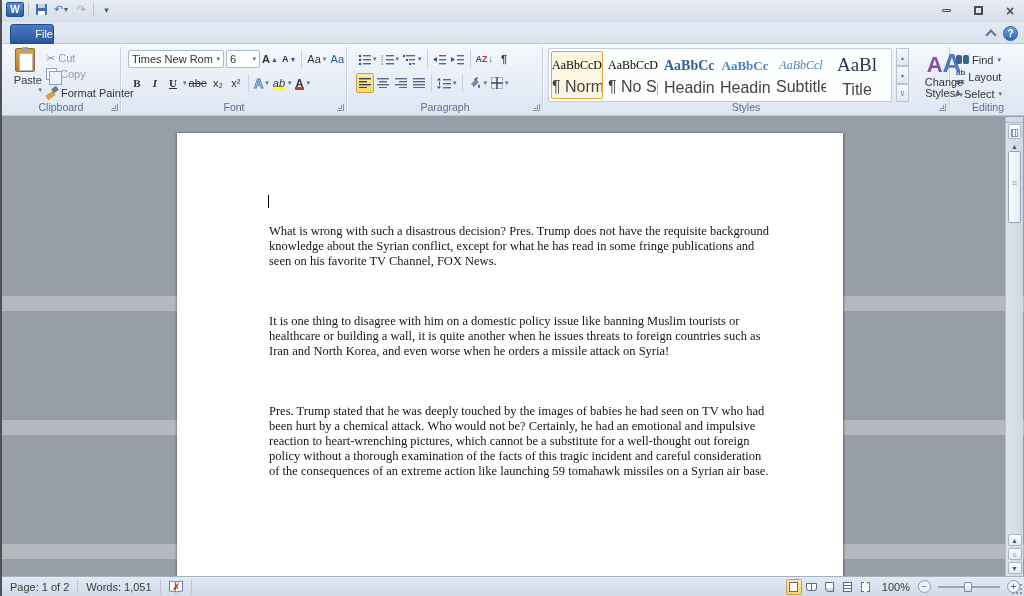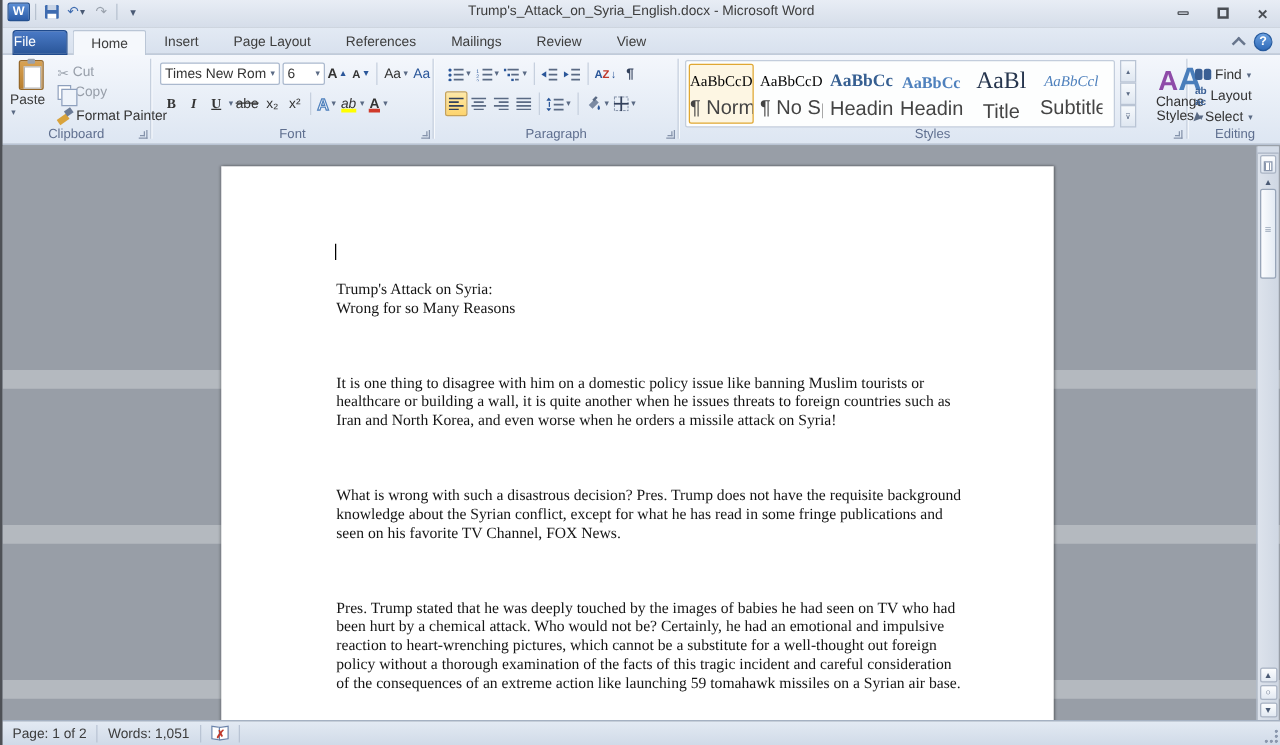--- a/index.html
+++ b/index.html
@@ -23,21 +23,21 @@
   .title-text { position:absolute; left:0; right:0; top:3px; text-align:center; color:#3c3c3c; font-size:11px; }
   .winbtns { position:absolute; right:6px; top:4px; display:flex; gap:16px; }
   .winbtn { width:16px; height:13px; display:flex; align-items:center; justify-content:center; color:#4b4f55; font-size:11px; font-weight:bold; }
   .minbar { width:9px; height:3px; border:1px solid #4b4f55; border-radius:1px; }
   .restbox { width:9px; height:9px; border:2px solid #4b4f55; }
 
   
   .tabrow { position:absolute; left:0; top:22px; right:0; height:22px;
     background:linear-gradient(#e3eaf4,#d8e1ee); border-bottom:1px solid #c0cbda; }
   .filetab { position:absolute; left:8px; top:2px; width:44px; height:20px; border-radius:3px 3px 0 0;
-    background:linear-gradient(#4a7ac6,#2a5699); border:1px solid #1f4a8c; color:#fff; text-align:left; line-height:18px; }
+    background:linear-gradient(#4a7ac6,#2a5699); border:1px solid #1f4a8c; color:#fff; text-align:right; line-height:18px; }
   .tabs { position:absolute; left:56px; top:2px; display:flex; height:20px; }
   .tab { padding:0 14px; line-height:20px; color:#3d3d3d; }
   .tab.active { background:#f5f8fc; border:1px solid #bac6d6; border-bottom:none; border-radius:2px 2px 0 0; }
   .ribbon-right { position:absolute; right:6px; top:26px; display:flex; gap:8px; align-items:center; }
   .chev-up { width:8px; height:8px; border-left:2px solid #67758c; border-top:2px solid #67758c; transform:rotate(45deg); margin-top:3px; }
   .helpbtn { width:15px; height:15px; border-radius:50%; background:linear-gradient(#6aa0e0,#2f6ab8); border:1px solid #265a9e;
     color:#fff; font-weight:bold; text-align:center; line-height:14px; font-size:10px; }
 
   
   .ribbon { position:absolute; left:0; top:44px; right:0; height:72px;
@@ -48,21 +48,21 @@
   .dlauncher { position:absolute; right:2px; bottom:3px; width:7px; height:7px; border-right:1px solid #8593ab; border-bottom:1px solid #8593ab; }
   .dlauncher:before { content:""; position:absolute; right:1px; bottom:1px; width:3px; height:3px; border-right:1px solid #8593ab; border-bottom:1px solid #8593ab; }
 
   .rrow { position:absolute; left:0; display:flex; align-items:center; }
   .ibtn { height:20px; min-width:18px; display:flex; align-items:center; justify-content:center; gap:1px; padding:0 2px; border-radius:2px; }
   .ibtn.sel { background:linear-gradient(#fee9a8,#fdd46e); border:1px solid #c5a158; }
   .vdiv { width:1px; height:18px; background:#c6d0de; margin:0 3px; }
   .drop { font-size:7px; color:#5a6a84; margin-left:1px; }
 
   
-  .pastebtn { position:absolute; left:6px; top:2px; width:34px; height:60px; text-align:left; }
+  .pastebtn { position:absolute; left:6px; top:2px; width:34px; height:60px; text-align:right; }
   .clipicon { width:20px; height:24px; margin:0 auto; background:linear-gradient(#d8a253,#b97f2f); border:1px solid #96682a; border-radius:2px; position:relative; }
   .clipicon:before { content:""; position:absolute; left:3px; top:4px; width:12px; height:16px; background:#fff; border:1px solid #b7b7b7; }
   .clipicon:after { content:""; position:absolute; left:6px; top:-2px; width:6px; height:4px; background:#9aa2ad; border-radius:1px; }
   .pastebtn .lbl { color:#3c3c3c; margin-top:2px; }
   .smallcmd { display:flex; align-items:center; gap:3px; height:16px; }
   .smallcmd .txt { white-space:nowrap; }
   .graytxt { color:#979ea9; }
   .copyicon { width:11px; height:12px; border:1px solid #8ea0bd; background:#fff; position:relative; }
   .copyicon:before { content:""; position:absolute; left:2px; top:2px; width:11px; height:12px; border:1px solid #8ea0bd; background:#eef3fa; }
   .painticon { width:12px; height:12px; position:relative; }
@@ -172,45 +172,35 @@
           <span class="drop">▾</span>
         </span>
       <span class="qbtn gray">
           <span>↷</span>
         </span>
       <span class="qsep"></span>
       <span class="qbtn">
           <span class="drop" style="font-size:9px;">▾</span>
         </span>
     </div>
-    <div class="title-text">Trump's_Attack_on_Syria_English.docx - Microsoft Word</div>
     <div class="winbtns">
       <span class="winbtn">
           <span class="minbar"></span>
         </span>
       <span class="winbtn">
           <span class="restbox"></span>
         </span>
       <span class="winbtn">
           <span style="font-size:14px;">×</span>
         </span>
     </div>
   </div>
 
   <div class="tabrow">
     <div class="filetab">File</div>
-    <div class="tabs">
-      <span class="tab active">Home</span>
-      <span class="tab">Insert</span>
-      <span class="tab">Page Layout</span>
-      <span class="tab">References</span>
-      <span class="tab">Mailings</span>
-      <span class="tab">Review</span>
-      <span class="tab">View</span>
-    </div>
   </div>
   <div class="ribbon-right">
     <span class="chev-up"></span>
     <span class="helpbtn">?</span>
   </div>
 
   <div class="ribbon">
     <div class="gsep" style="left:118px"></div>
     <div class="gsep" style="left:344px"></div>
     <div class="gsep" style="left:540px"></div>
@@ -433,26 +423,26 @@
         </div>
         <div class="chip">
           <div class="sample s-h1">AaBbCc</div>
           <div class="sname">Heading 1</div>
         </div>
         <div class="chip">
           <div class="sample s-h2">AaBbCc</div>
           <div class="sname">Heading 2</div>
         </div>
         <div class="chip">
+          <div class="sample s-sub">AaBbCcl</div>
+          <div class="sname">Subtitle</div>
+        </div>
+        <div class="chip">
           <div class="sample s-title" style="margin-top:-4px">AaBl</div>
           <div class="sname">Title</div>
-        </div>
-        <div class="chip">
-          <div class="sample s-sub">AaBbCcl</div>
-          <div class="sname">Subtitle</div>
         </div>
       </div>
       <div class="galscroll">
         <span class="sb">▴</span>
         <span class="sb">▾</span>
         <span class="sb">⊽</span>
       </div>
       <div class="chstyles">
         <div><span class="aa1">A</span><span class="aa2">A</span></div>
         <div style="line-height:11px;margin-top:-2px"><span>Change</span><br><span>Styles</span> <span class="drop">▾</span></div>
@@ -483,28 +473,26 @@
   </div>
 
   <div class="docarea">
     <div class="band" style="top:179px"></div>
     <div class="band" style="top:303px"></div>
     <div class="band" style="top:427px"></div>
 
     <div class="page">
       <div class="caret"></div>
       <div class="pagetext">
-        <div class="para">Trump's Attack on Syria:
-Wrong for so Many Reasons</div>
+        <div class="para">What is wrong with such a disastrous decision? Pres. Trump does not have the requisite background
+knowledge about the Syrian conflict, except for what he has read in some fringe publications and
+seen on his favorite TV Channel, FOX News.</div>
         <div class="para">It is one thing to disagree with him on a domestic policy issue like banning Muslim tourists or
 healthcare or building a wall, it is quite another when he issues threats to foreign countries such as
 Iran and North Korea, and even worse when he orders a missile attack on Syria!</div>
-        <div class="para">What is wrong with such a disastrous decision? Pres. Trump does not have the requisite background
-knowledge about the Syrian conflict, except for what he has read in some fringe publications and
-seen on his favorite TV Channel, FOX News.</div>
         <div class="para">Pres. Trump stated that he was deeply touched by the images of babies he had seen on TV who had
 been hurt by a chemical attack. Who would not be? Certainly, he had an emotional and impulsive
 reaction to heart-wrenching pictures, which cannot be a substitute for a well-thought out foreign
 policy without a thorough examination of the facts of this tragic incident and careful consideration
 of the consequences of an extreme action like launching 59 tomahawk missiles on a Syrian air base.</div>
         
         
       </div>
     </div>
 
@@ -523,16 +511,40 @@
 
   <div class="statusbar">
     <span class="sitem">Page: 1 of 2</span>
     <span class="ssep"></span>
     <span class="sitem">Words: 1,051</span>
     <span class="ssep"></span>
     <span class="bookicon">
         <span class="bookx">✗</span>
       </span>
     <span class="ssep"></span>
+    <div class="sright">
+      <span class="vbtn sel">
+          <span class="vglyph"></span>
+        </span>
+      <span class="vbtn">
+          <span class="vglyph book"></span>
+        </span>
+      <span class="vbtn">
+          <span class="vglyph web"></span>
+        </span>
+      <span class="vbtn">
+          <span class="vglyph outline"></span>
+        </span>
+      <span class="vbtn">
+          <span class="vglyph draft"></span>
+        </span>
+      <span class="zoomlbl">100%</span>
+      <span class="zbtn">−</span>
+      <span class="ztrack">
+          <span class="ztick"></span>
+          <span class="zhandle"></span>
+        </span>
+      <span class="zbtn">+</span>
+    </div>
     <div class="grip"></div>
   </div>
 
 </div>
 
 </body></html>

